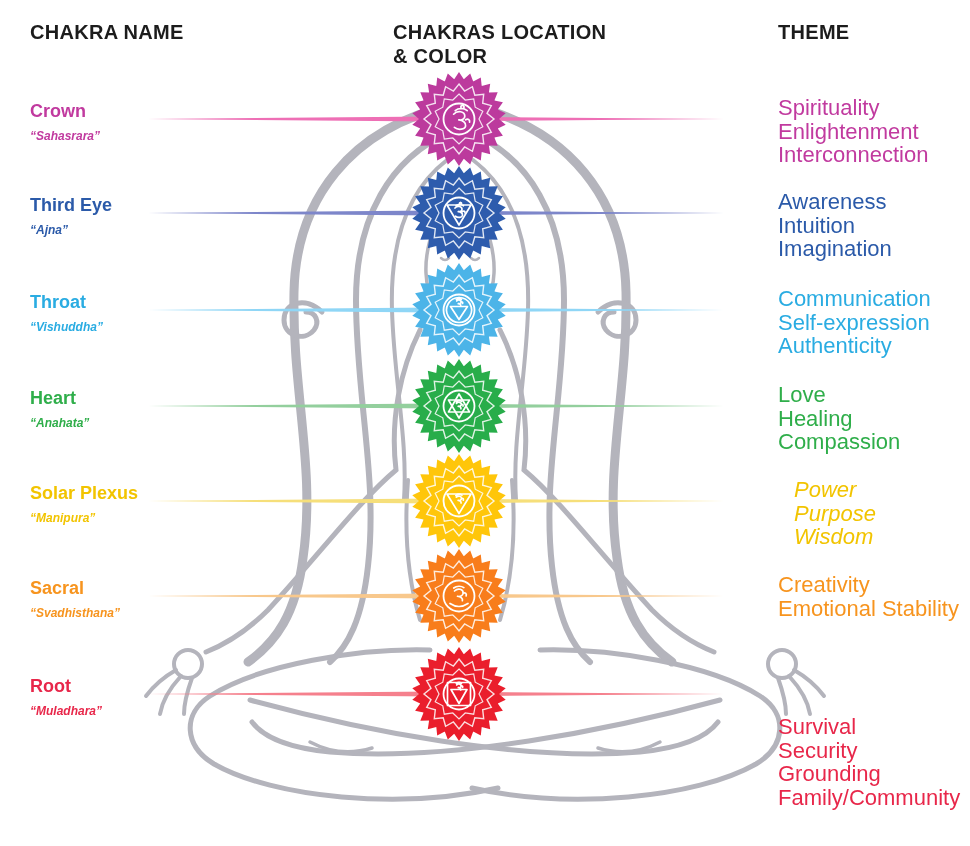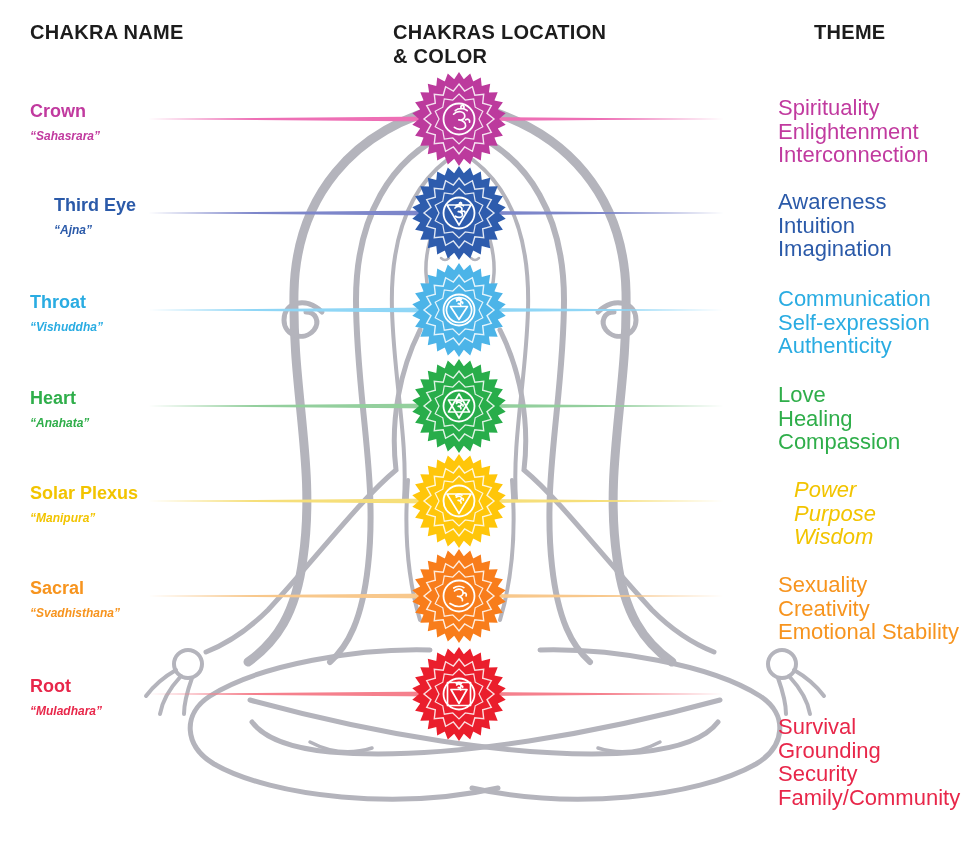--- a/index.html
+++ b/index.html
@@ -6,21 +6,21 @@
   .stage{
     position:relative;width:970px;height:816px;background:#ffffff;overflow:hidden;
     font-family:"Liberation Sans",sans-serif;
   }
   .col-header{
     position:absolute;top:20px;font-size:20px;font-weight:800;color:#1c1c1c;
     letter-spacing:.3px;line-height:24px;white-space:pre-line;
   }
   .hdr-left{left:30px;}
   .hdr-center{left:393px;}
-  .hdr-right{left:814px;text-align:center;}
+  .hdr-right{left:778px;text-align:center;}
   svg.layer{position:absolute;left:0;top:0;}
   .chakra-label{position:absolute;left:30px;width:270px;}
   .chakra-label .cname{font-size:18px;font-weight:800;line-height:25px;}
   .chakra-label .csanskrit{font-size:12px;font-weight:800;font-style:italic;line-height:24px;}
   .theme-block{position:absolute;left:778px;width:190px;}
   .theme-line{font-size:22px;font-weight:400;line-height:23.5px;white-space:nowrap;}
   .theme-block.italic .theme-line{font-style:italic;margin-left:16px;}
 </style>
 </head>
 <body>
@@ -167,21 +167,21 @@
   <div id="rows">
       <div class="chakra-label" style="top: 99px; color: rgb(193, 58, 159);">
         <div class="cname">Crown</div>
         <div class="csanskrit">“Sahasrara”</div>
       </div>
       <div class="theme-block" style="top: 96px; color: rgb(193, 58, 159);">
         <div class="theme-line">Spirituality</div>
         <div class="theme-line">Enlightenment</div>
         <div class="theme-line">Interconnection</div>
       </div>
-      <div class="chakra-label" style="top: 193px; color: rgb(43, 90, 169); margin-left: 24px;">
+      <div class="chakra-label" style="top: 193px; color: rgb(43, 90, 169);">
         <div class="cname">Third Eye</div>
         <div class="csanskrit">“Ajna”</div>
       </div>
       <div class="theme-block" style="top: 190px; color: rgb(43, 90, 169);">
         <div class="theme-line">Awareness</div>
         <div class="theme-line">Intuition</div>
         <div class="theme-line">Imagination</div>
       </div>
       <div class="chakra-label" style="top: 290px; color: rgb(42, 172, 226);">
         <div class="cname">Throat</div>
@@ -208,28 +208,27 @@
       <div class="theme-block italic" style="top: 478px; color: rgb(242, 196, 0);">
         <div class="theme-line">Power</div>
         <div class="theme-line">Purpose</div>
         <div class="theme-line">Wisdom</div>
       </div>
       <div class="chakra-label" style="top: 576px; color: rgb(247, 148, 30);">
         <div class="cname">Sacral</div>
         <div class="csanskrit">“Svadhisthana”</div>
       </div>
       <div class="theme-block" style="top: 573px; color: rgb(247, 148, 30);">
-        <div class="theme-line">Sexuality</div>
         <div class="theme-line">Creativity</div>
         <div class="theme-line">Emotional Stability</div>
       </div>
       <div class="chakra-label" style="top: 674px; color: rgb(232, 39, 74);">
         <div class="cname">Root</div>
         <div class="csanskrit">“Muladhara”</div>
       </div>
       <div class="theme-block" style="top: 671px; color: rgb(232, 39, 74); margin-top: 44px;">
         <div class="theme-line">Survival</div>
+        <div class="theme-line">Security</div>
         <div class="theme-line">Grounding</div>
-        <div class="theme-line">Security</div>
         <div class="theme-line">Family/Community</div>
       </div>
     </div>
 </div>
 
 </body></html>

